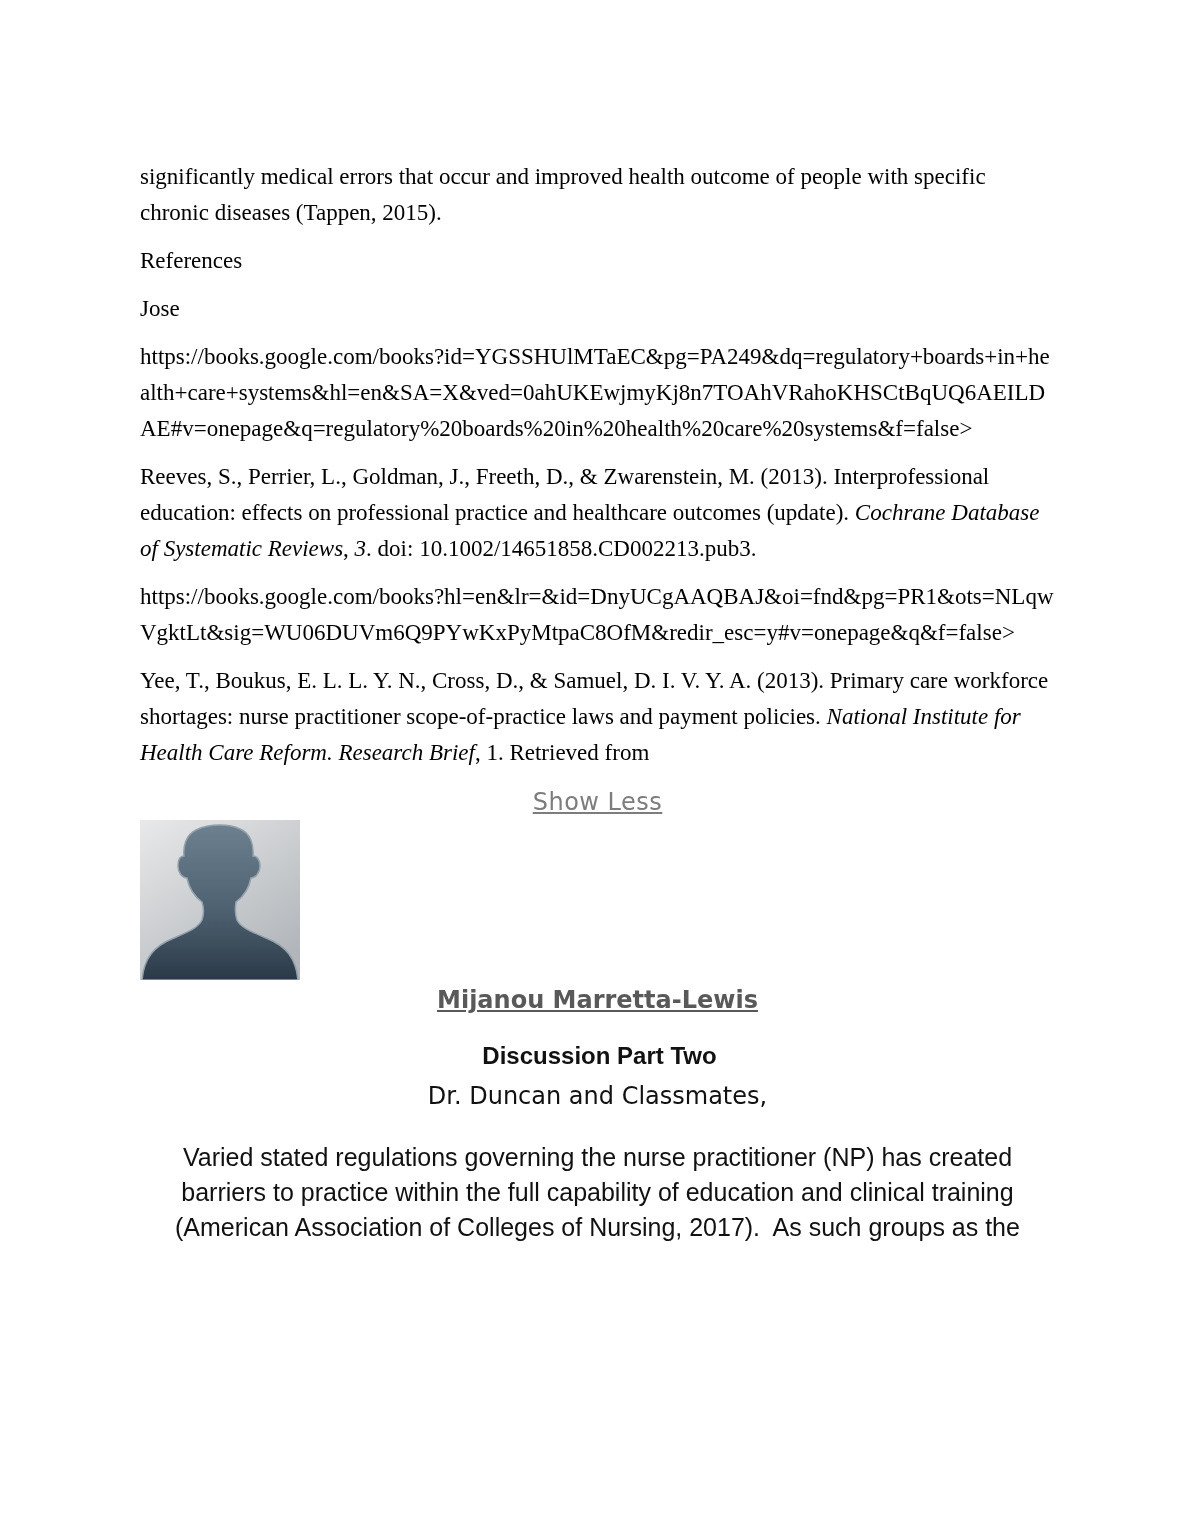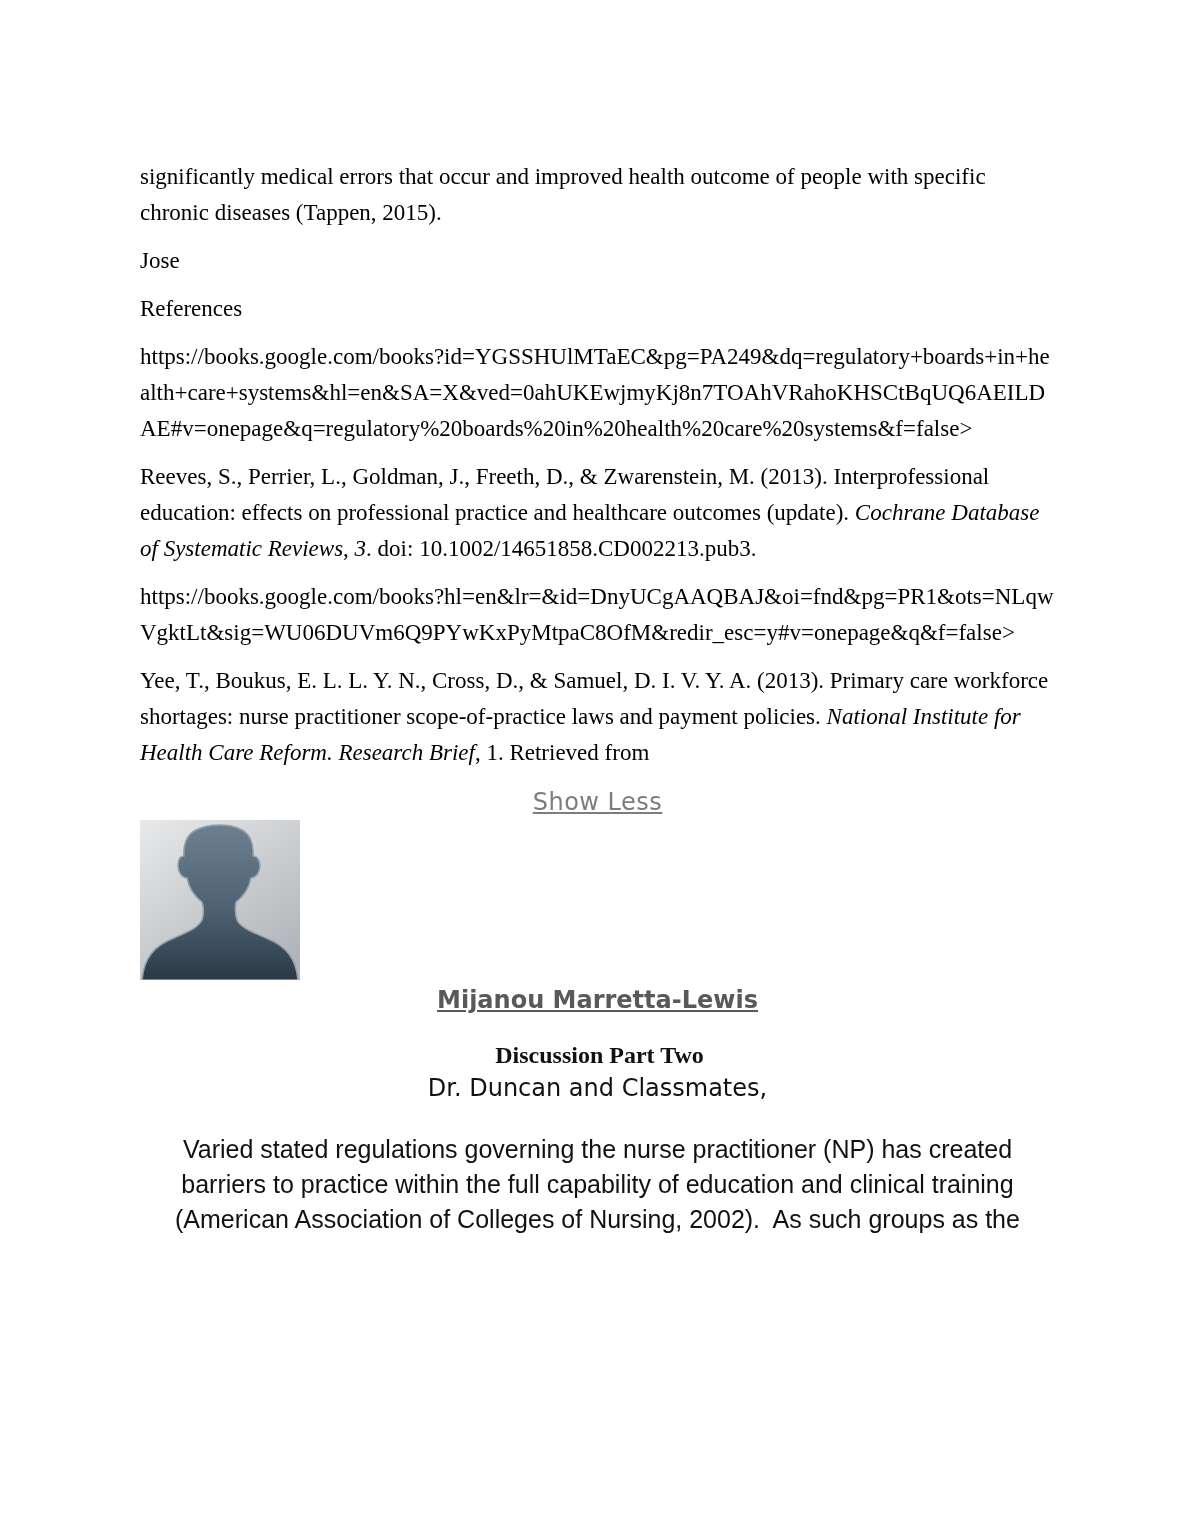--- a/index.html
+++ b/index.html
@@ -52,28 +52,28 @@
     font-family: "DejaVu Sans", sans-serif;
     font-size: 24px;
     font-weight: bold;
     line-height: 30px;
     color: #595959;
     text-decoration: underline;
     cursor: pointer;
   }
   .post-title {
     margin: 24px 0 0 4px;
-    font-family: Liberation Serif, serif;
+    font-family: Liberation Sans, sans-serif;
     font-size: 24px;
     font-weight: bold;
     line-height: 33px;
     color: #111111;
   }
   .post-salutation {
-    margin: 0;
+    margin: 8px;
     font-family: "DejaVu Sans", sans-serif;
     font-size: 24px;
     line-height: 33px;
     color: #111111;
   }
   .post-body {
     margin: 27px 0 0 0;
     font-family: "Liberation Sans", sans-serif;
     font-size: 25px;
     line-height: 35px;
@@ -82,22 +82,22 @@
     width: 915px;
   }
 </style>
 </head>
 <body>
 
 <div class="page">
 
   <div class="serif-block">
       <p><span>significantly medical errors that occur and improved health outcome of people with specific chronic diseases (Tappen, 2015).</span></p>
+      <p><span>References</span></p>
       <p><span>Jose</span></p>
-      <p><span>References</span></p>
       <p class="url"><span>https://books.google.com/books?id=YGSSHUlMTaEC&amp;pg=PA249&amp;dq=regulatory+boards+in+health+care+systems&amp;hl=en&amp;SA=X&amp;ved=0ahUKEwjmyKj8n7TOAhVRahoKHSCtBqUQ6AEILDAE#v=onepage&amp;q=regulatory%20boards%20in%20health%20care%20systems&amp;f=false&gt;</span></p>
       <p><span>Reeves, S., Perrier, L., Goldman, J., Freeth, D., &amp; Zwarenstein, M. (2013). Interprofessional education: effects on professional practice and healthcare outcomes (update). </span><span class="it">Cochrane Database of Systematic Reviews</span><span>, </span><span class="it">3</span><span>. doi: 10.1002/14651858.CD002213.pub3.</span></p>
       <p class="url"><span>https://books.google.com/books?hl=en&amp;lr=&amp;id=DnyUCgAAQBAJ&amp;oi=fnd&amp;pg=PR1&amp;ots=NLqwVgktLt&amp;sig=WU06DUVm6Q9PYwKxPyMtpaC8OfM&amp;redir_esc=y#v=onepage&amp;q&amp;f=false&gt;</span></p>
       <p><span>Yee, T., Boukus, E. L. L. Y. N., Cross, D., &amp; Samuel, D. I. V. Y. A. (2013). Primary care workforce shortages: nurse practitioner scope-of-practice laws and payment policies. </span><span class="it">National Institute for Health Care Reform. Research Brief</span><span>, 1. Retrieved from</span></p>
     </div>
 
   <div class="sans-block">
 
     <a class="show-less">Show Less</a>
 
@@ -133,16 +133,16 @@
            C146,126 156,138 158,160
            Z"></path>
     </svg>
 
     <a class="author-name">Mijanou Marretta-Lewis</a>
 
     <h2 class="post-title">Discussion Part Two</h2>
 
     <p class="post-salutation">Dr. Duncan and Classmates,</p>
 
-    <p class="post-body">Varied stated regulations governing the nurse practitioner (NP) has created barriers to practice within the full capability of education and clinical training (American Association of Colleges of Nursing, 2002).  As such groups as the</p>
+    <p class="post-body">Varied stated regulations governing the nurse practitioner (NP) has created barriers to practice within the full capability of education and clinical training (American Association of Colleges of Nursing, 2017).  As such groups as the</p>
   </div>
 
 </div>
 
 </body></html>

